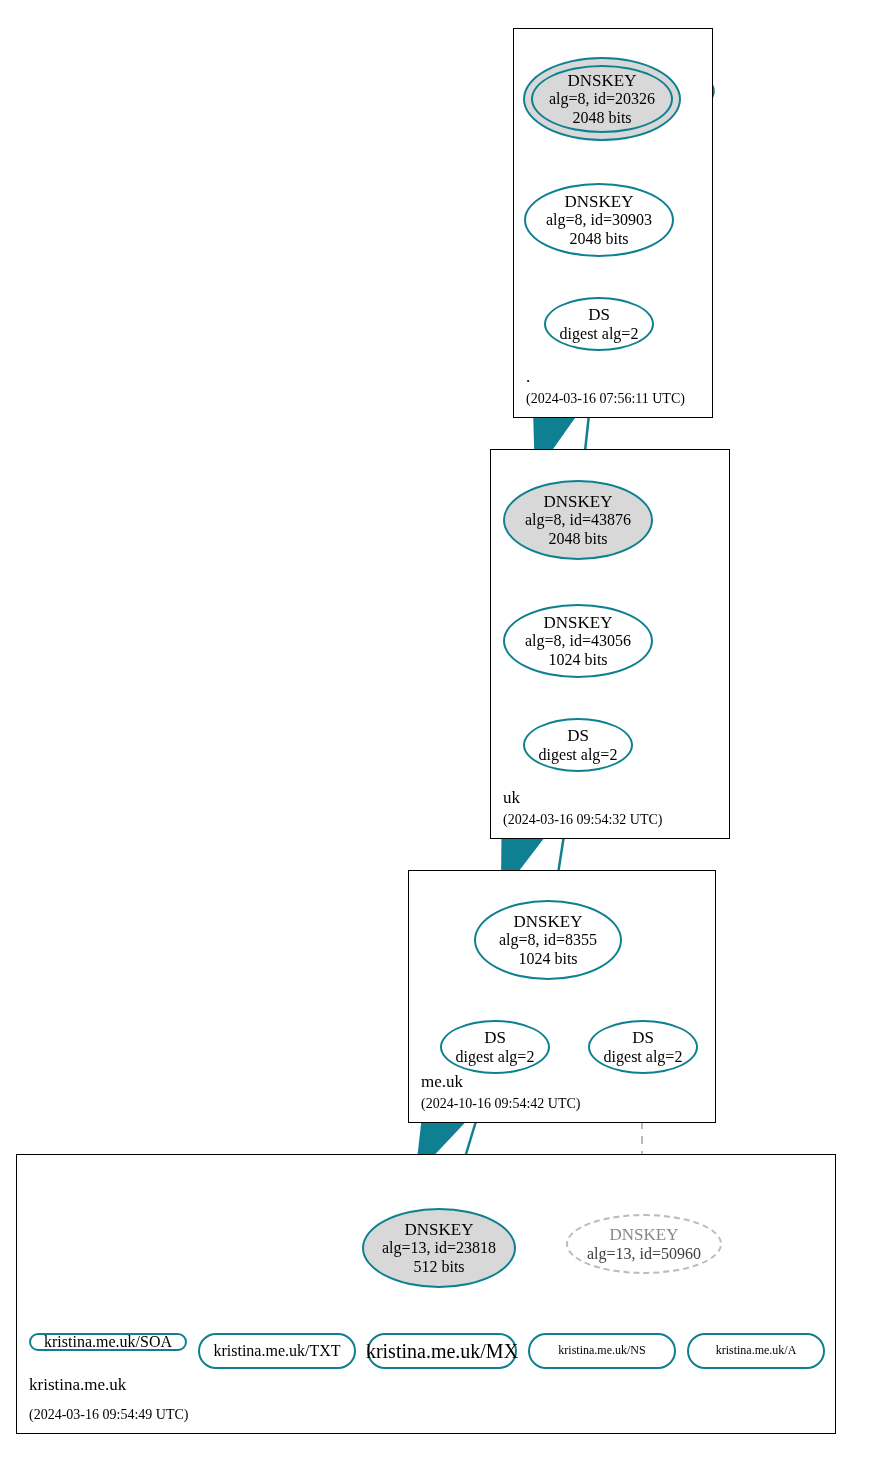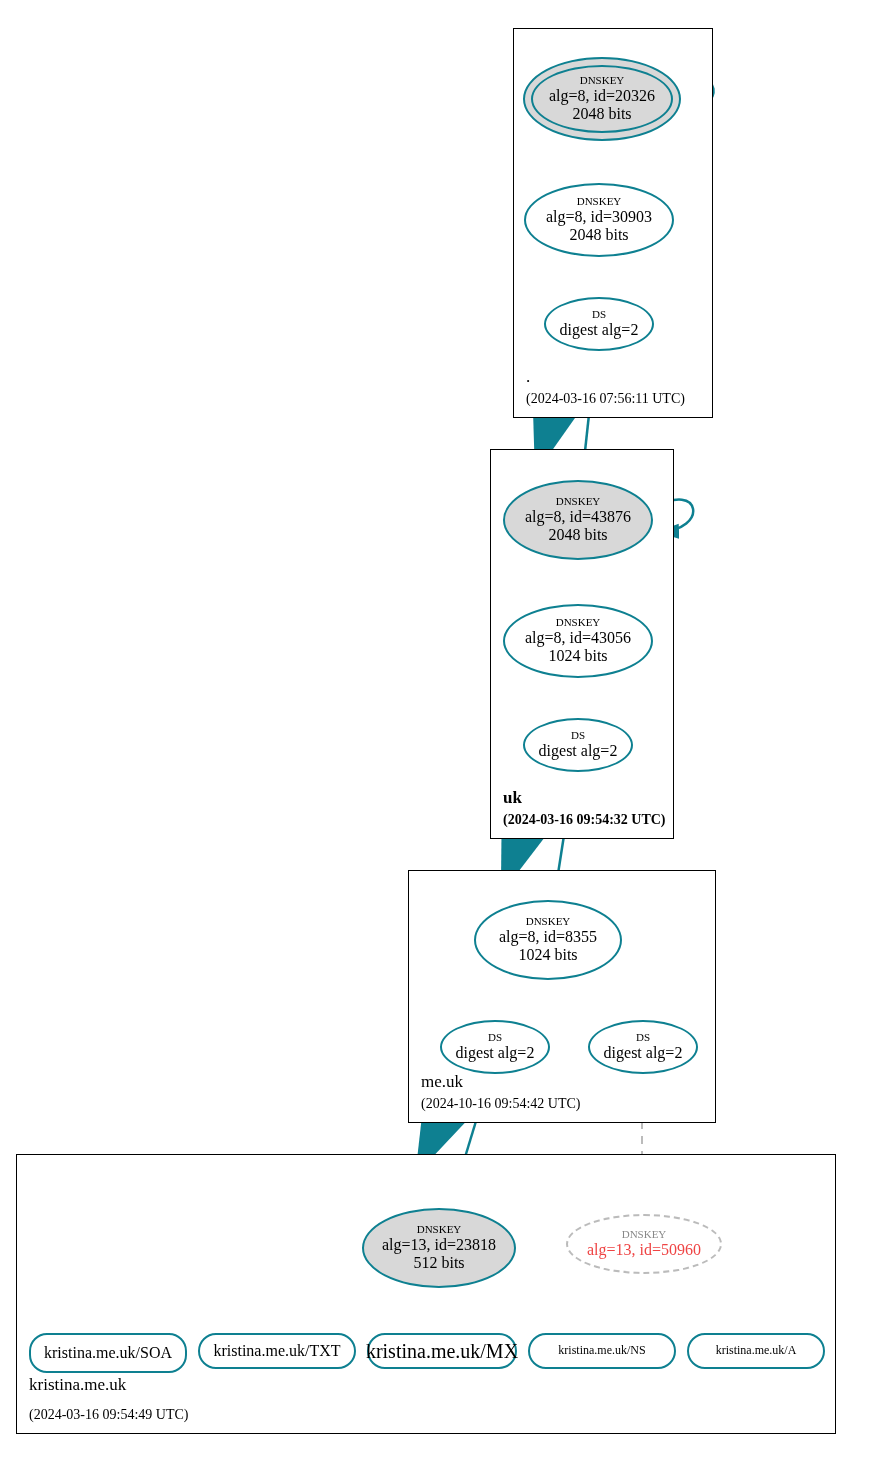--- a/index.html
+++ b/index.html
@@ -45,36 +45,36 @@
   .double-ring::after {
     content: "";
     position: absolute;
     top: 6px; left: 6px; right: 6px; bottom: 6px;
     border: 2.5px solid #0E8091;
     border-radius: 50%;
     box-sizing: border-box;
     pointer-events: none;
   }
   .rrect { border-radius: 18px; }
-  .title { font-size: 11px; color: #000; line-height: 1.15; }
+  .title { font-size: 17px; color: #000; line-height: 1.15; }
   .sub   { font-size: 16px; color: #000; line-height: 1.15; }
   .dashed-node {
     position: absolute;
     border: 2px dashed #bbb;
     background: #fff;
     border-radius: 50%;
     text-align: center;
     display: flex;
     flex-direction: column;
     justify-content: center;
     align-items: center;
     box-sizing: border-box;
   }
   .dashed-node .title { color: #888; }
-  .dashed-node .sub   { color: #ef4444; }
+  .dashed-node .sub   { color: #404040; }
   svg.edges {
     position: absolute;
     top: 0; left: 0;
     width: 896px;
     height: 1482px;
     pointer-events: none;
   }
 </style>
 </head>
 <body>
@@ -142,21 +142,21 @@
 <div class="node ellipse" style="left:524px; top:183px; width:150px; height:74px;">
   <div class="title">DNSKEY</div>
   <div class="sub">alg=8, id=30903</div>
   <div class="sub">2048 bits</div>
 </div>
 <div class="node ellipse" style="left:544px; top:297px; width:110px; height:54px;">
   <div class="title">DS</div>
   <div class="sub">digest alg=2</div>
 </div>
 
-<div class="zone-box" style="left:490px; top:449px; width:184px; height:390px;font-weight:bold;">
+<div class="zone-box" style="left:490px; top:449px; width:240px; height:390px;">
   <div class="zone-label" style="bottom:30px;">uk</div>
   <div class="zone-time" style="bottom:10px;">(2024-03-16 09:54:32 UTC)</div>
 </div>
 <div class="node ellipse gray" style="left:503px; top:480px; width:150px; height:80px;">
   <div class="title">DNSKEY</div>
   <div class="sub">alg=8, id=43876</div>
   <div class="sub">2048 bits</div>
 </div>
 <div class="node ellipse" style="left:503px; top:604px; width:150px; height:74px;">
   <div class="title">DNSKEY</div>
@@ -192,21 +192,21 @@
 </div>
 <div class="node ellipse gray" style="left:362px; top:1208px; width:154px; height:80px;">
   <div class="title">DNSKEY</div>
   <div class="sub">alg=13, id=23818</div>
   <div class="sub">512 bits</div>
 </div>
 <div class="dashed-node" style="left:566px; top:1214px; width:156px; height:60px;">
   <div class="title">DNSKEY</div>
   <div class="sub">alg=13, id=50960</div>
 </div>
-<div class="node rrect" style="left:29px;  top:1333px; width:158px; height:40px;">
+<div class="node rrect" style="left:29px;  top:1333px; width:158px; height:18px;">
   <div class="title" style="font-size:16px;">kristina.me.uk/SOA</div>
 </div>
 <div class="node rrect" style="left:198px; top:1333px; width:158px; height:36px;">
   <div class="title" style="font-size:16px;">kristina.me.uk/TXT</div>
 </div>
 <div class="node rrect" style="left:367px; top:1333px; width:150px; height:36px;">
   <div class="title" style="font-size:20px;">kristina.me.uk/MX</div>
 </div>
 <div class="node rrect" style="left:528px; top:1333px; width:148px; height:36px;">
   <div class="title" style="font-size:12px;">kristina.me.uk/NS</div>

